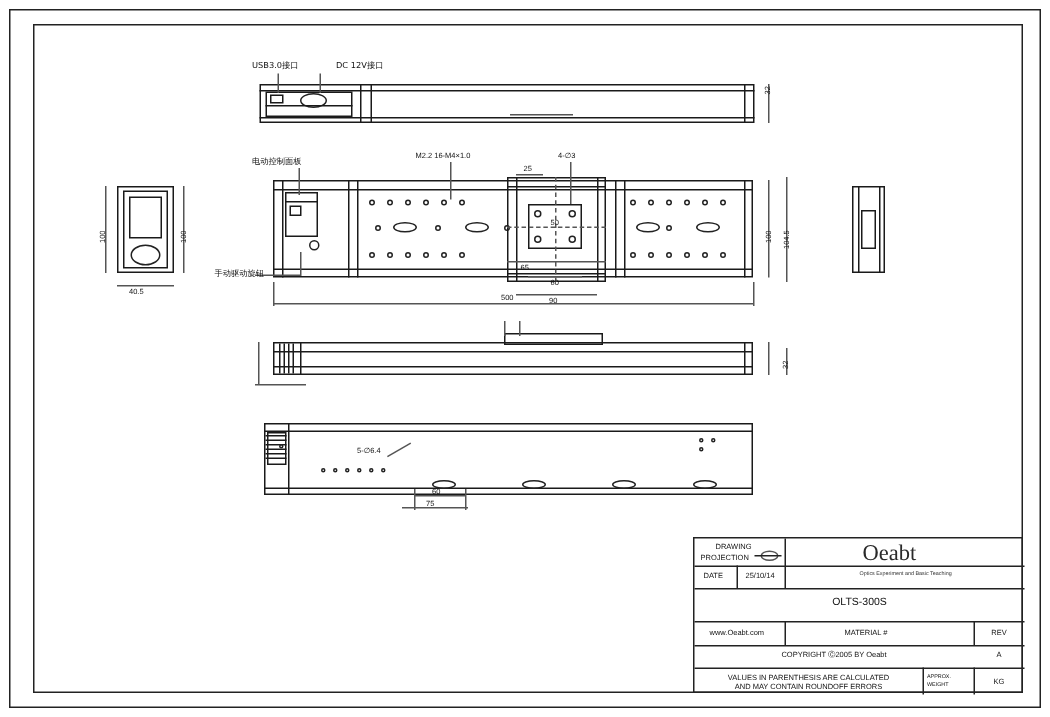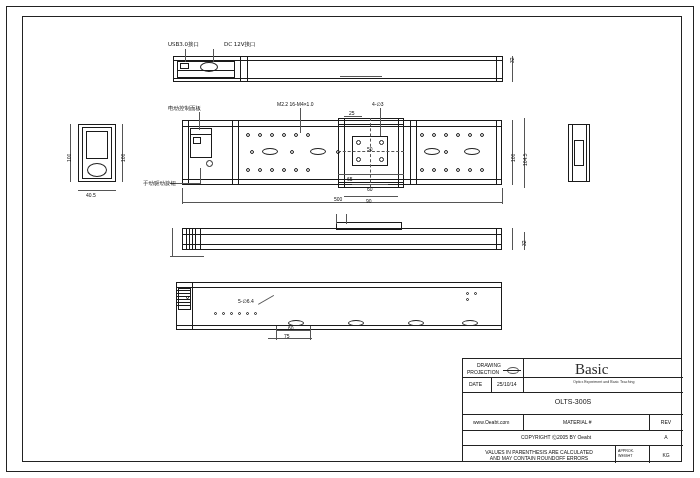--- a/index.html
+++ b/index.html
@@ -257,21 +257,21 @@
 
     <div class="txt" style="left:14px;top:3px;">DRAWING</div>
     <div class="txt" style="left:4px;top:10px;">PROJECTION</div>
 
     <div class="boxthin" style="left:44px;top:8px;width:12px;height:7px;border-radius:50%;"></div>
     <div class="bl" style="left:40px;top:11px;width:18px;height:1px;"></div>
 
     <div class="txt" style="left:6px;top:22px;">DATE</div>
     <div class="txt" style="left:34px;top:22px;">25/10/14</div>
 
-    <div class="logo" style="left:112px;top:2px;font-size:15px;color:#2a2a2a;">Basic</div>
+    <div class="logo" style="left:112px;top:2px;font-size:15px;color:#2a2a2a;">Oeabt</div>
     <div class="txt" style="left:110px;top:20px;font-size:3.6px;color:#333;">Optics Experiment and Basic Teaching</div>
 
     <div class="txt txt7 ctr" style="left:0;top:40px;width:220px;text-align:center;">OLTS-300S</div>
 
     <div class="txt" style="left:10px;top:60px;">www.Oeabt.com</div>
     <div class="txt" style="left:100px;top:60px;">MATERIAL  #</div>
     <div class="txt ctr" style="left:186px;top:60px;width:34px;text-align:center;">REV</div>
 
     <div class="txt ctr" style="left:0;top:75px;width:186px;text-align:center;">COPYRIGHT Ⓒ2005 BY Oeabt</div>
     <div class="txt ctr" style="left:186px;top:75px;width:34px;text-align:center;">A</div>

